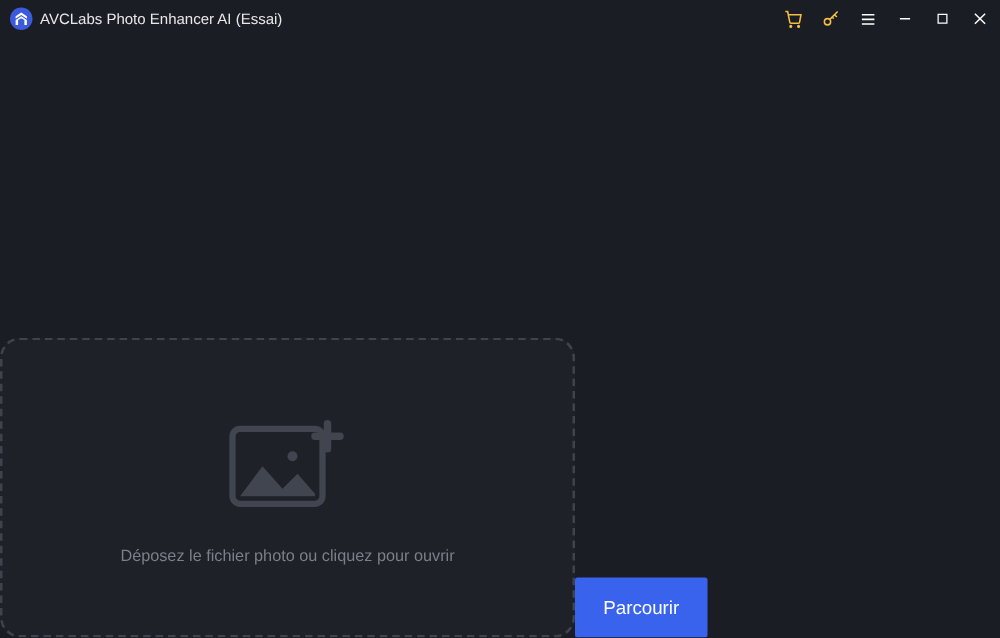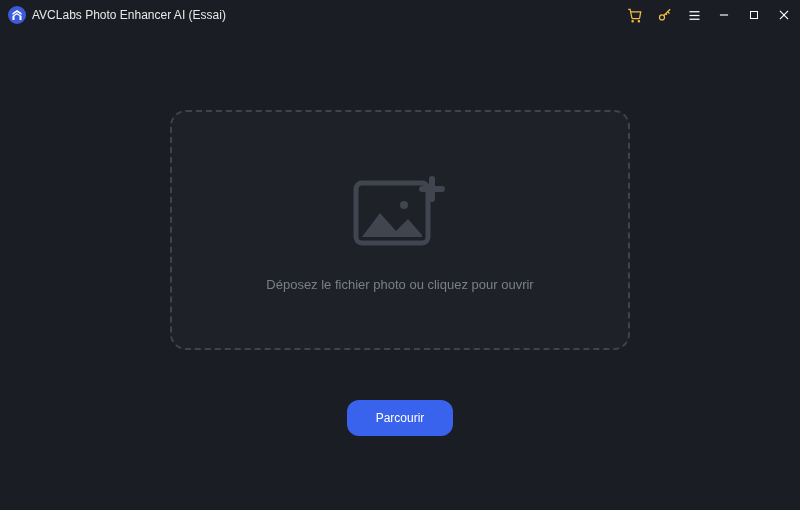--- a/index.html
+++ b/index.html
@@ -50,22 +50,22 @@
       display: flex;
       align-items: center;
       justify-content: center;
       cursor: pointer;
       color: #fff;
     }
     .titlebar-icon.gold { color: #f5bd41; }
     .main {
       height: 480px;
       display: flex;
-      flex-direction: column;
-      align-items: center;
+      flex-direction: row;
+      align-items: flex-end;
       padding-top: 80px;
     }
     .dropzone {
       width: 460px;
       height: 240px;
       border: 2px dashed #3e434d;
       border-radius: 16px;
       background: rgba(255,255,255,0.02);
       display: flex;
       flex-direction: column;
@@ -80,26 +80,26 @@
       color: #40454f;
     }
     .dropzone-text {
       font-size: 13px;
       color: #7a7f89;
       text-align: center;
     }
     .browse-btn {
       margin-top: 50px;
       width: 106px;
-      height: 36px;
+      height: 48px;
       background: #3a63ed;
       border: none;
-      border-radius: 12px;
+      border-radius: 2px;
       color: #fff;
-      font-size: 12px;
+      font-size: 15px;
       cursor: pointer;
     }
   </style>
 </head>
 <body>
 
 <div class="titlebar">
   <div class="titlebar-left">
     <div class="app-logo">
       <svg viewBox="0 0 24 24" width="12" height="12">

